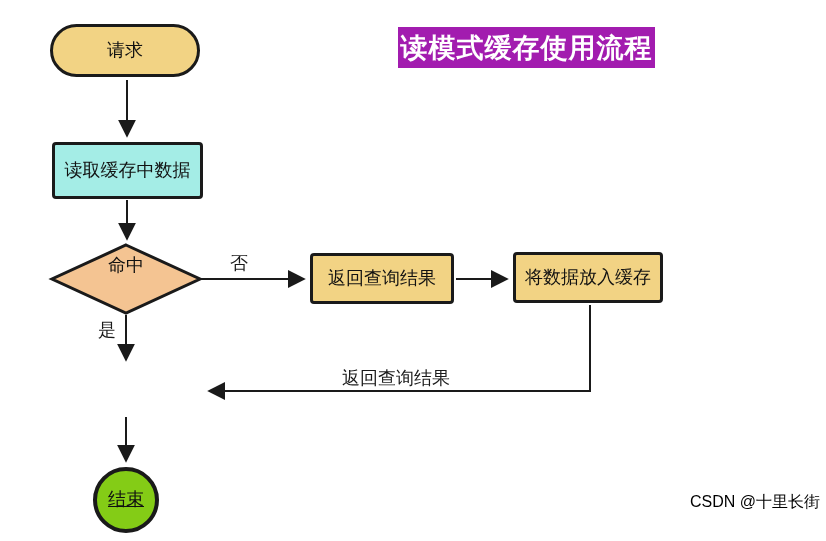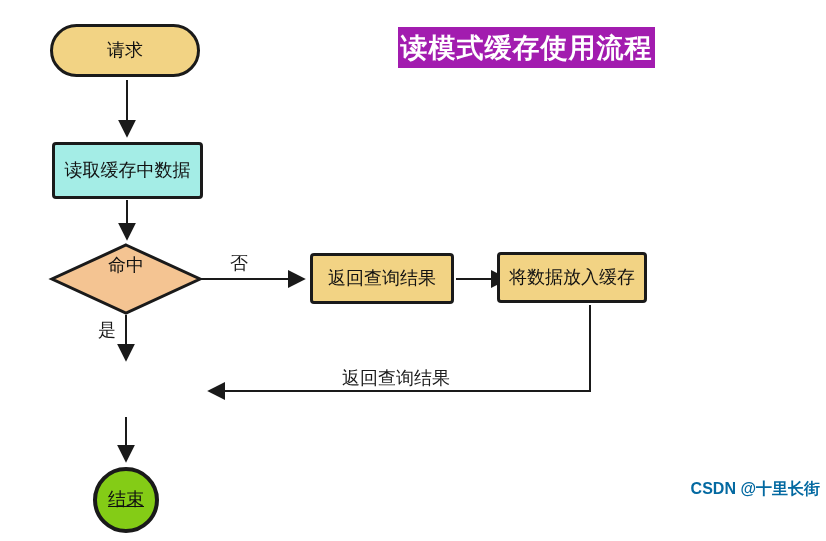--- a/index.html
+++ b/index.html
@@ -57,31 +57,30 @@
     width: 257px; height: 41px;
     display: flex;
     align-items: center;
     justify-content: center;
     font-size: 27px;
     font-weight: bold;
     letter-spacing: 1px;
   }
   .watermark {
     position: absolute;
-    right: 6px; top: 479px;
+    right: 6px; top: 492px;
     font-size: 16px;
-    color: #0369a1;
-    font-weight: bold;
+    color: #000000;
   }
   
   .n-request      { left: 50px;  top: 24px;  width: 150px; height: 53px; }
   .n-read-cache   { left: 52px;  top: 142px; width: 151px; height: 57px; }
   .n-hit-label    { left: 91px;  top: 256px; width: 70px;  }
   .n-query-db     { left: 310px; top: 253px; width: 144px; height: 51px; }
-  .n-put-cache    { left: 497px; top: 252px; width: 150px; height: 51px; text-align: right; }
+  .n-put-cache    { left: 513px; top: 252px; width: 150px; height: 51px; text-align: right; }
   .n-return       { left: 50px;  top: 366px; width: 150px; height: 49px; border-radius: 25px; }
   .n-end          { left: 93px;  top: 467px; width: 66px;  height: 66px; }
   
   .l-no     { left: 230px; top: 251px; }
   .l-yes    { left: 98px;  top: 318px; }
   .l-return { left: 342px; top: 366px; text-align: center; }
 </style>
 </head>
 <body>
 

